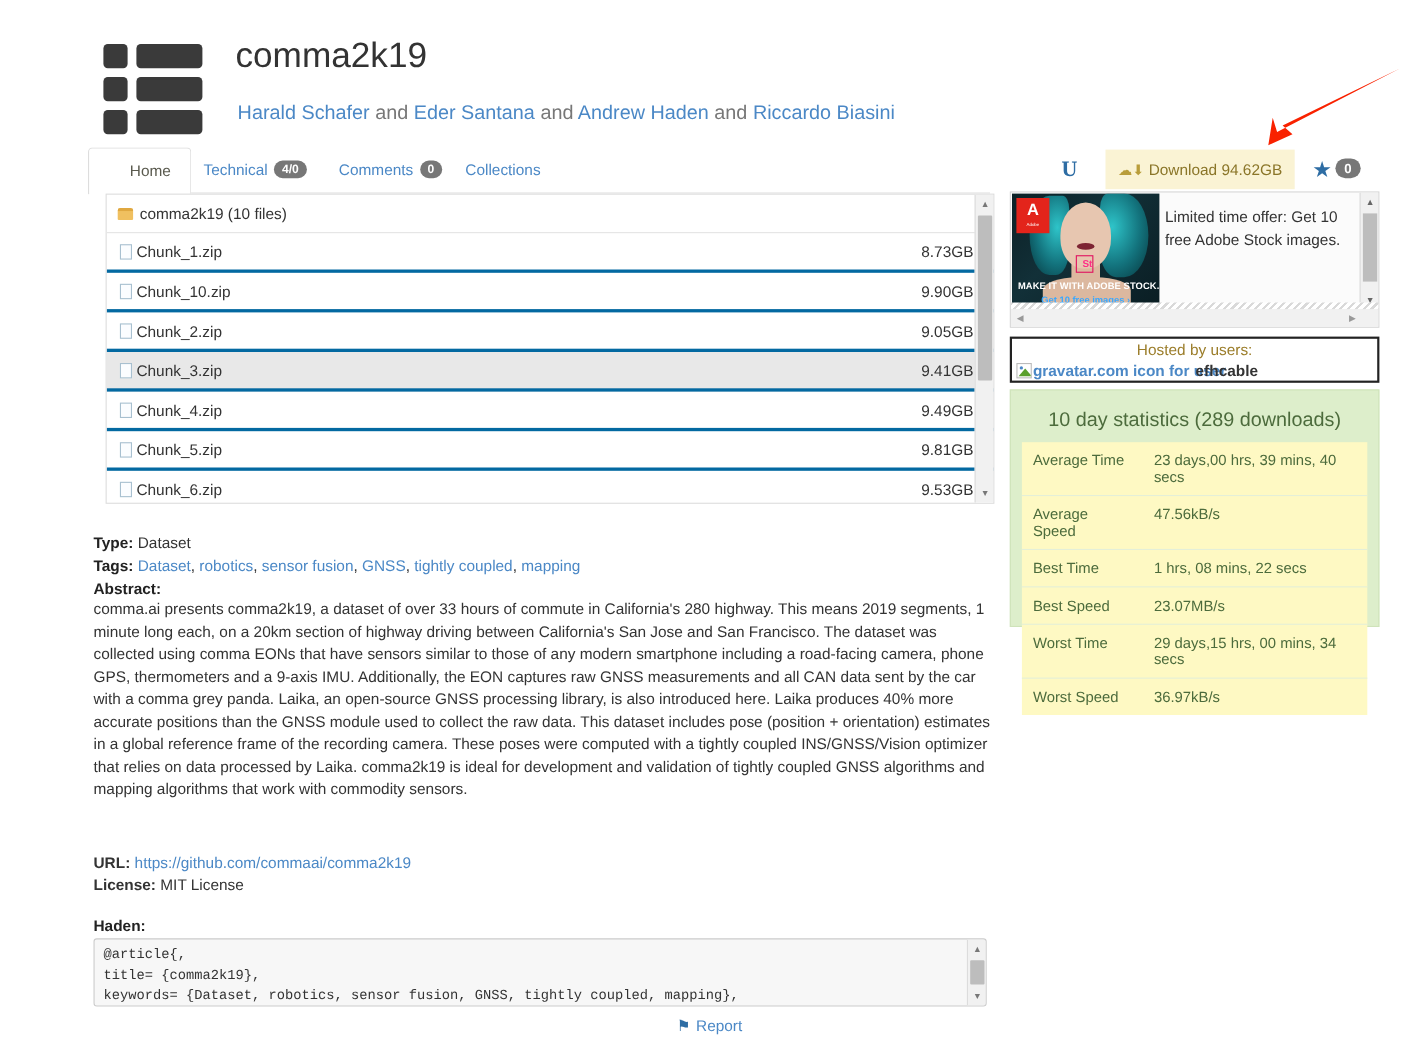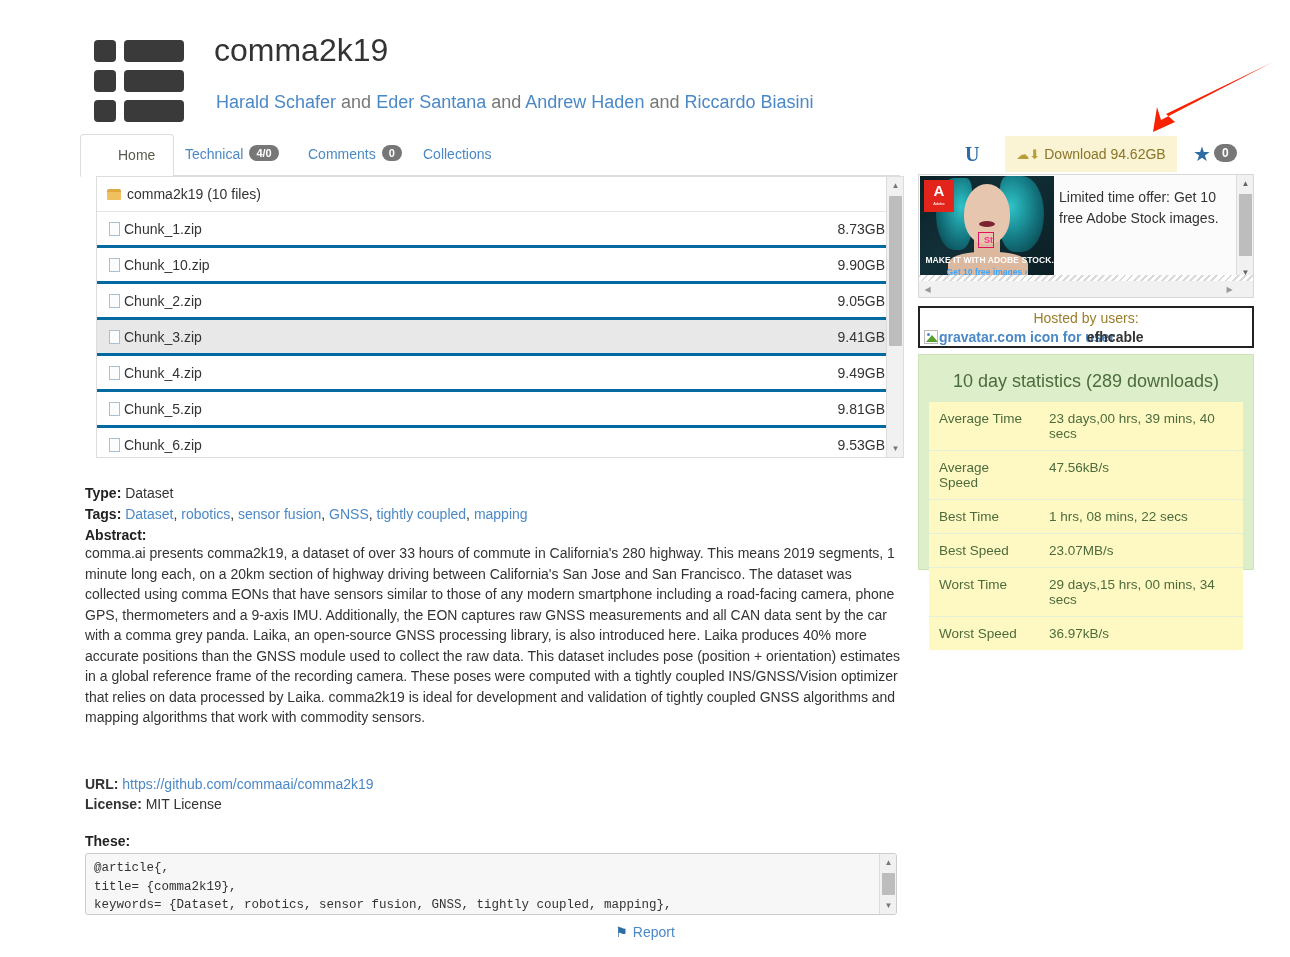--- a/index.html
+++ b/index.html
@@ -351,21 +351,21 @@
   <div>
     <b>URL:</b>
     <a href="#">https://github.com/commaai/comma2k19</a>
   </div>
   <div>
     <b>License:</b>
     <span>MIT License</span>
   </div>
 </div>
 
-<div id="bibtex-label">These:</div>
+<div id="bibtex-label">Haden:</div>
 <div id="bibtex-box">
   <pre>@article{,
 title= {comma2k19},
 keywords= {Dataset, robotics, sensor fusion, GNSS, tightly coupled, mapping},</pre>
   <div class="vsb" style="height:60px;">
     <div class="arrow up">▲</div>
     <div class="thumb" style="height:22px;top:19px;"></div>
     <div class="arrow down">▼</div>
   </div>
 </div>

